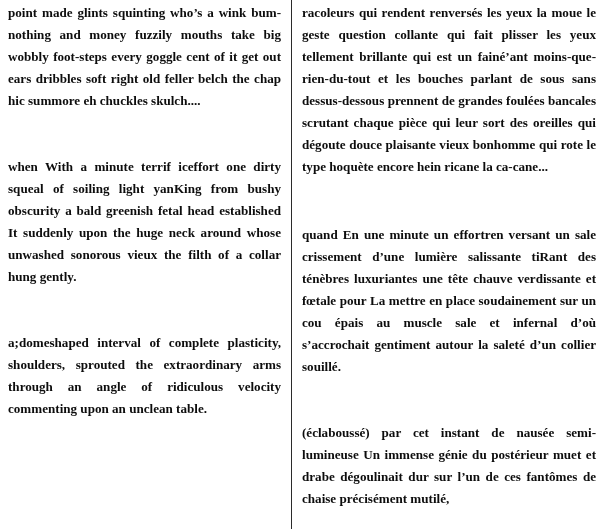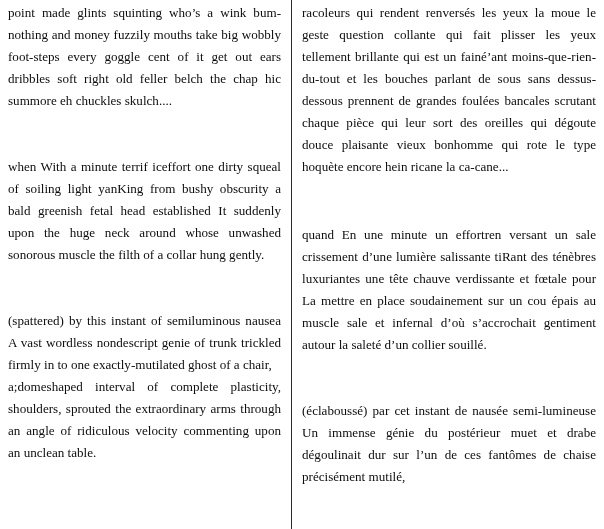--- a/index.html
+++ b/index.html
@@ -12,20 +12,21 @@
     height: 529px;
     overflow: hidden;
     font-family: "Liberation Serif", "DejaVu Serif", serif;
     color: #0d0d0d;
   }
   .page {
     position: relative;
     width: 604px;
     height: 529px;
     box-sizing: border-box;
+    font-weight: bold;
   }
   .divider {
     position: absolute;
     top: 0;
     left: 291px;
     width: 1px;
     height: 529px;
     background: #2b2b2b;
   }
   .col {
@@ -69,27 +70,26 @@
 
   <div class="col col-left">
 
     <div>
       <p class="para last-line-flush">point made glints squinting who’s a wink bum-nothing and money fuzzily mouths take big wobbly foot-steps every goggle cent of it get out ears dribbles soft right old feller belch the chap hic summore eh chuckles skulch....</p>
     </div>
 
     <div class="gap-a"></div>
 
     <div>
-      <p class="para last-line-flush">when With a minute terrif iceffort one dirty squeal of soiling light yanKing from bushy obscurity a bald greenish fetal head established It suddenly upon the huge neck around whose unwashed sonorous muscle the filth of a collar hung gently.</p>
+      <p class="para last-line-flush">when With a minute terrif iceffort one dirty squeal of soiling light yanKing from bushy obscurity a bald greenish fetal head established It suddenly upon the huge neck around whose unwashed sonorous vieux the filth of a collar hung gently.</p>
     </div>
 
     <div class="gap-b"></div>
 
     <div>
-      <p class="para last-line-flush">(spattered) by this instant of semiluminous nausea A vast wordless nondescript genie of trunk trickled firmly in to one exactly-mutilated ghost of a chair,</p>
       <p class="para">a;domeshaped interval of complete plasticity, shoulders, sprouted the extraordinary arms through an angle of ridiculous velocity commenting upon an unclean table.</p>
     </div>
 
   </div>
 
   <div class="col col-right">
 
     <div>
       <p class="para last-line-flush">racoleurs qui rendent renversés les yeux la moue le geste question collante qui fait plisser les yeux tellement brillante qui est un fainé’ant moins-que-rien-du-tout et les bouches parlant de sous sans dessus-dessous prennent de grandes foulées bancales scrutant chaque pièce qui leur sort des oreilles qui dégoute douce plaisante vieux bonhomme qui rote le type hoquète encore hein ricane la ca-cane...</p>
     </div>

